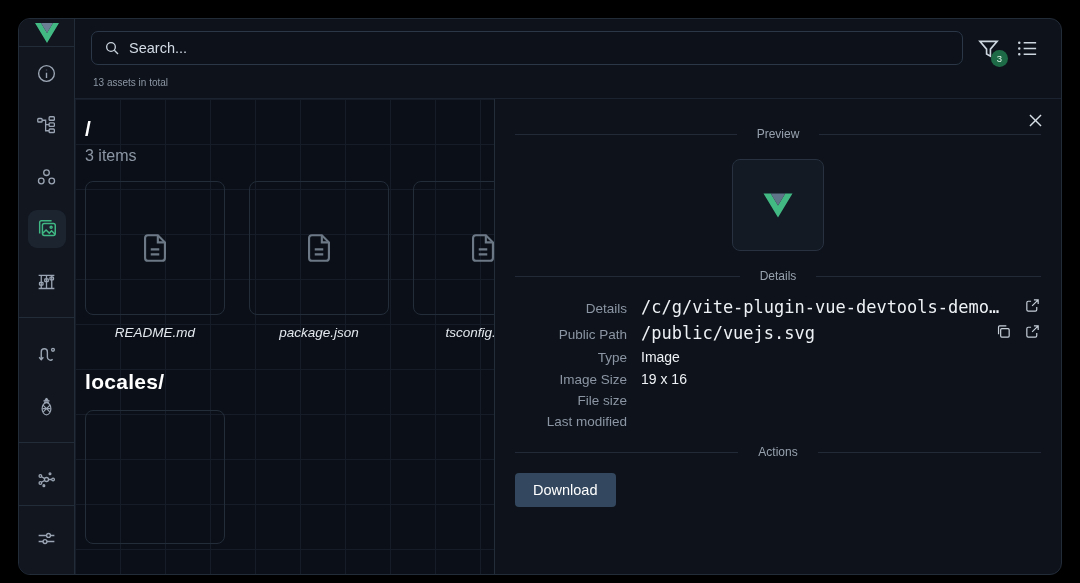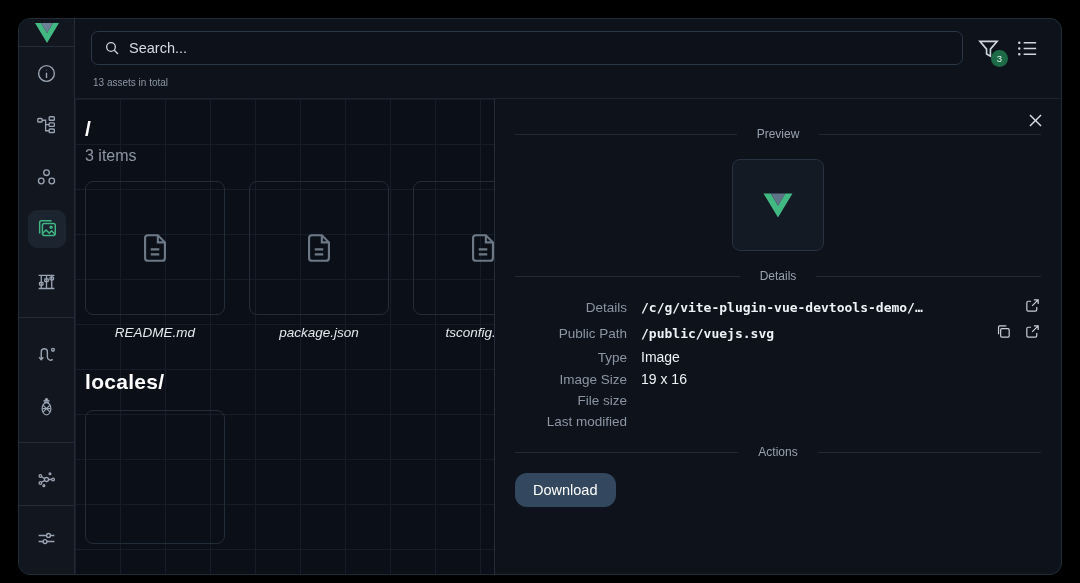--- a/index.html
+++ b/index.html
@@ -141,27 +141,27 @@
   .dlabel {
     width: 126px; flex: 0 0 126px; text-align: right;
     font-size: 13.5px; color: #8b95a3; padding-right: 14px;
   }
   .dval {
     font-size: 14px; color: #eef2f6;
     display: flex; align-items: center; gap: 10px;
     min-width: 0; flex: 1;
   }
   .dval .txt { overflow: hidden; text-overflow: ellipsis; white-space: nowrap; }
-  .mono { font-family: "DejaVu Sans Mono", monospace; font-size: 13px; font-weight: bold; }
+  .mono { font-family: "DejaVu Sans Mono", monospace; font-size: 17px; }
   .row-icons { margin-left: auto; display: flex; gap: 12px; color: #c6ced8; flex: 0 0 auto; padding-left: 8px; }
 
   .download-btn {
     margin-top: 14px;
     background: #33485e; color: #ffffff;
-    border: none; border-radius: 12px;
+    border: none; border-radius: 4px;
     padding: 9px 18px; font-size: 14.5px;
     font-family: "Liberation Sans", sans-serif;
   }
 </style>
 </head>
 <body>
 
 <div class="window">
 
   <div class="sidebar">

